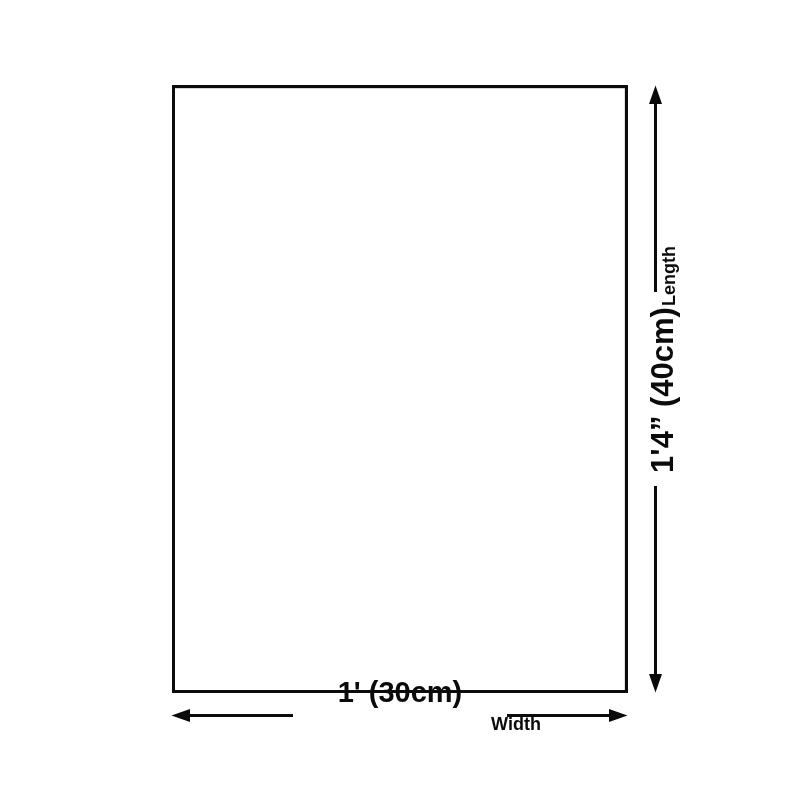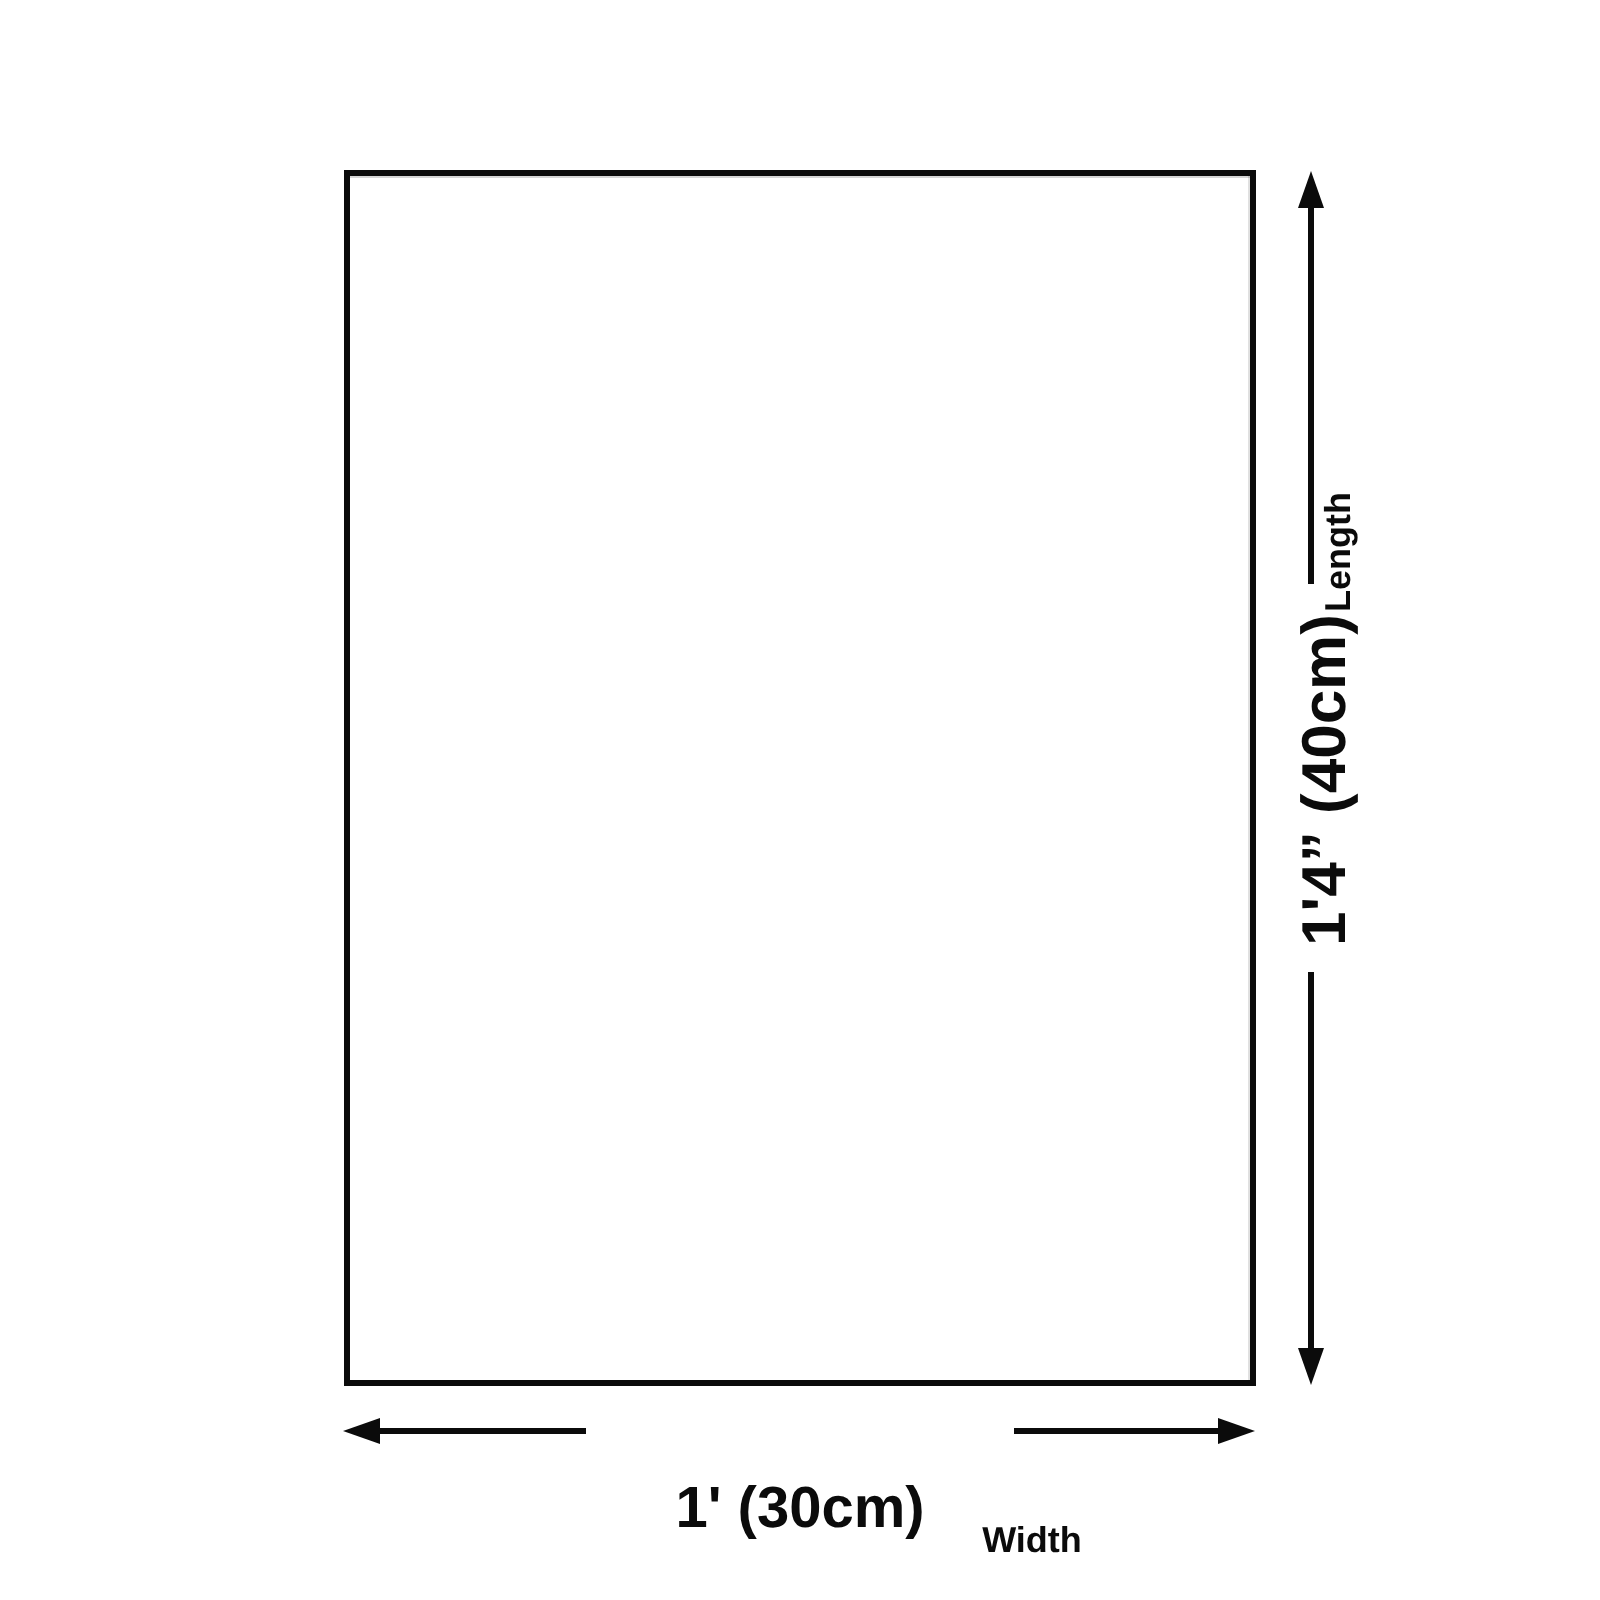--- a/index.html
+++ b/index.html
@@ -35,28 +35,28 @@
   }
   .dim-text {
     position: absolute;
     font-weight: 700;
     color: #0b0b0b;
     white-space: nowrap;
     line-height: 1;
   }
   .dim-width-value {
     left: 400px;
-    top: 755px;
+    top: 692px;
     transform: translate(-50%, -50%);
     font-size: 29px;
     text-align: center;
   }
   .width-axis-label {
     left: 516px;
-    top: 770px;
+    top: 724px;
     transform: translate(-50%, -50%);
     font-size: 18px;
   }
   .dim-length-value {
     left: 662px;
     top: 390px;
     transform: translate(-50%, -50%) rotate(-90deg);
     font-size: 31px;
   }
   .length-axis-label {

